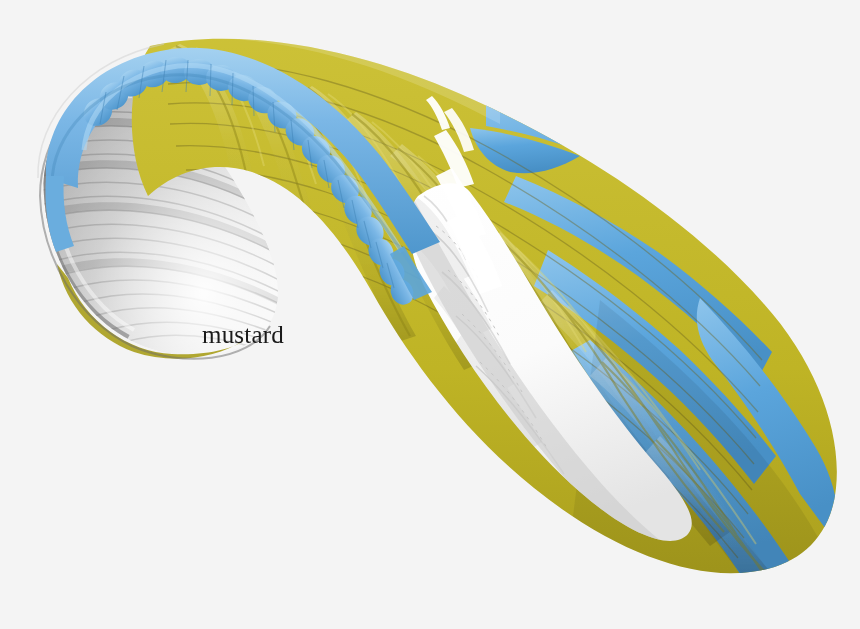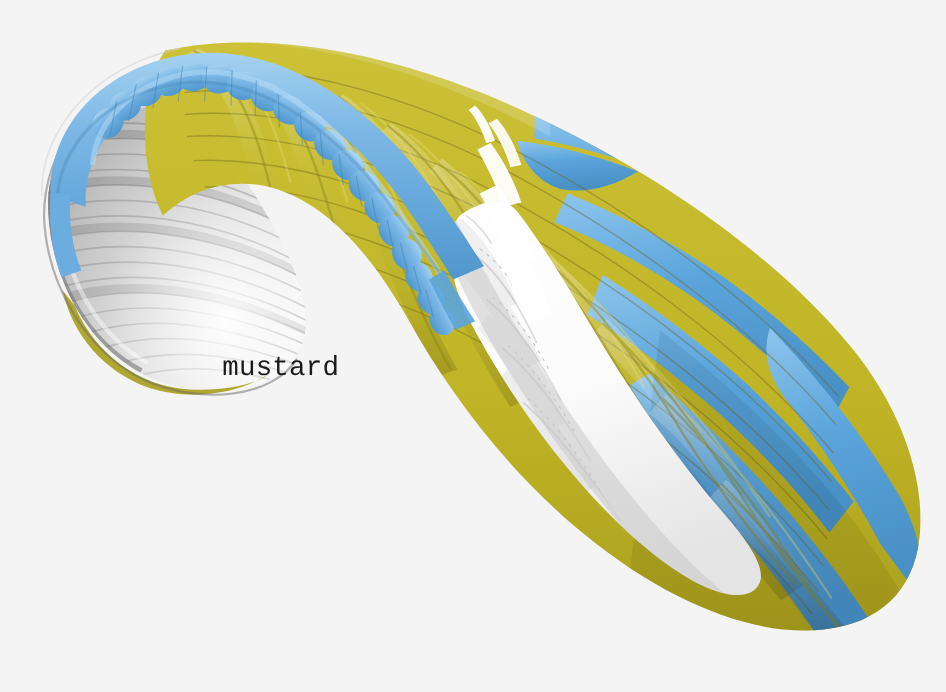--- a/index.html
+++ b/index.html
@@ -21,21 +21,21 @@
     top: 0;
     width: 860px;
     height: 629px;
     display: block;
   }
   #caption {
     position: absolute;
     left: 202px;
     top: 322px;
     font-size: 25px;
-    font-family: Liberation Mono, monospace;
+    font-family: Liberation Serif, serif;
     color: #1a1a1a;
     letter-spacing: 0.2px;
     white-space: nowrap;
     line-height: 1;
   }
 </style>
 </head>
 <body>
 
 <div id="stage" style="background: rgb(244, 244, 244);">

